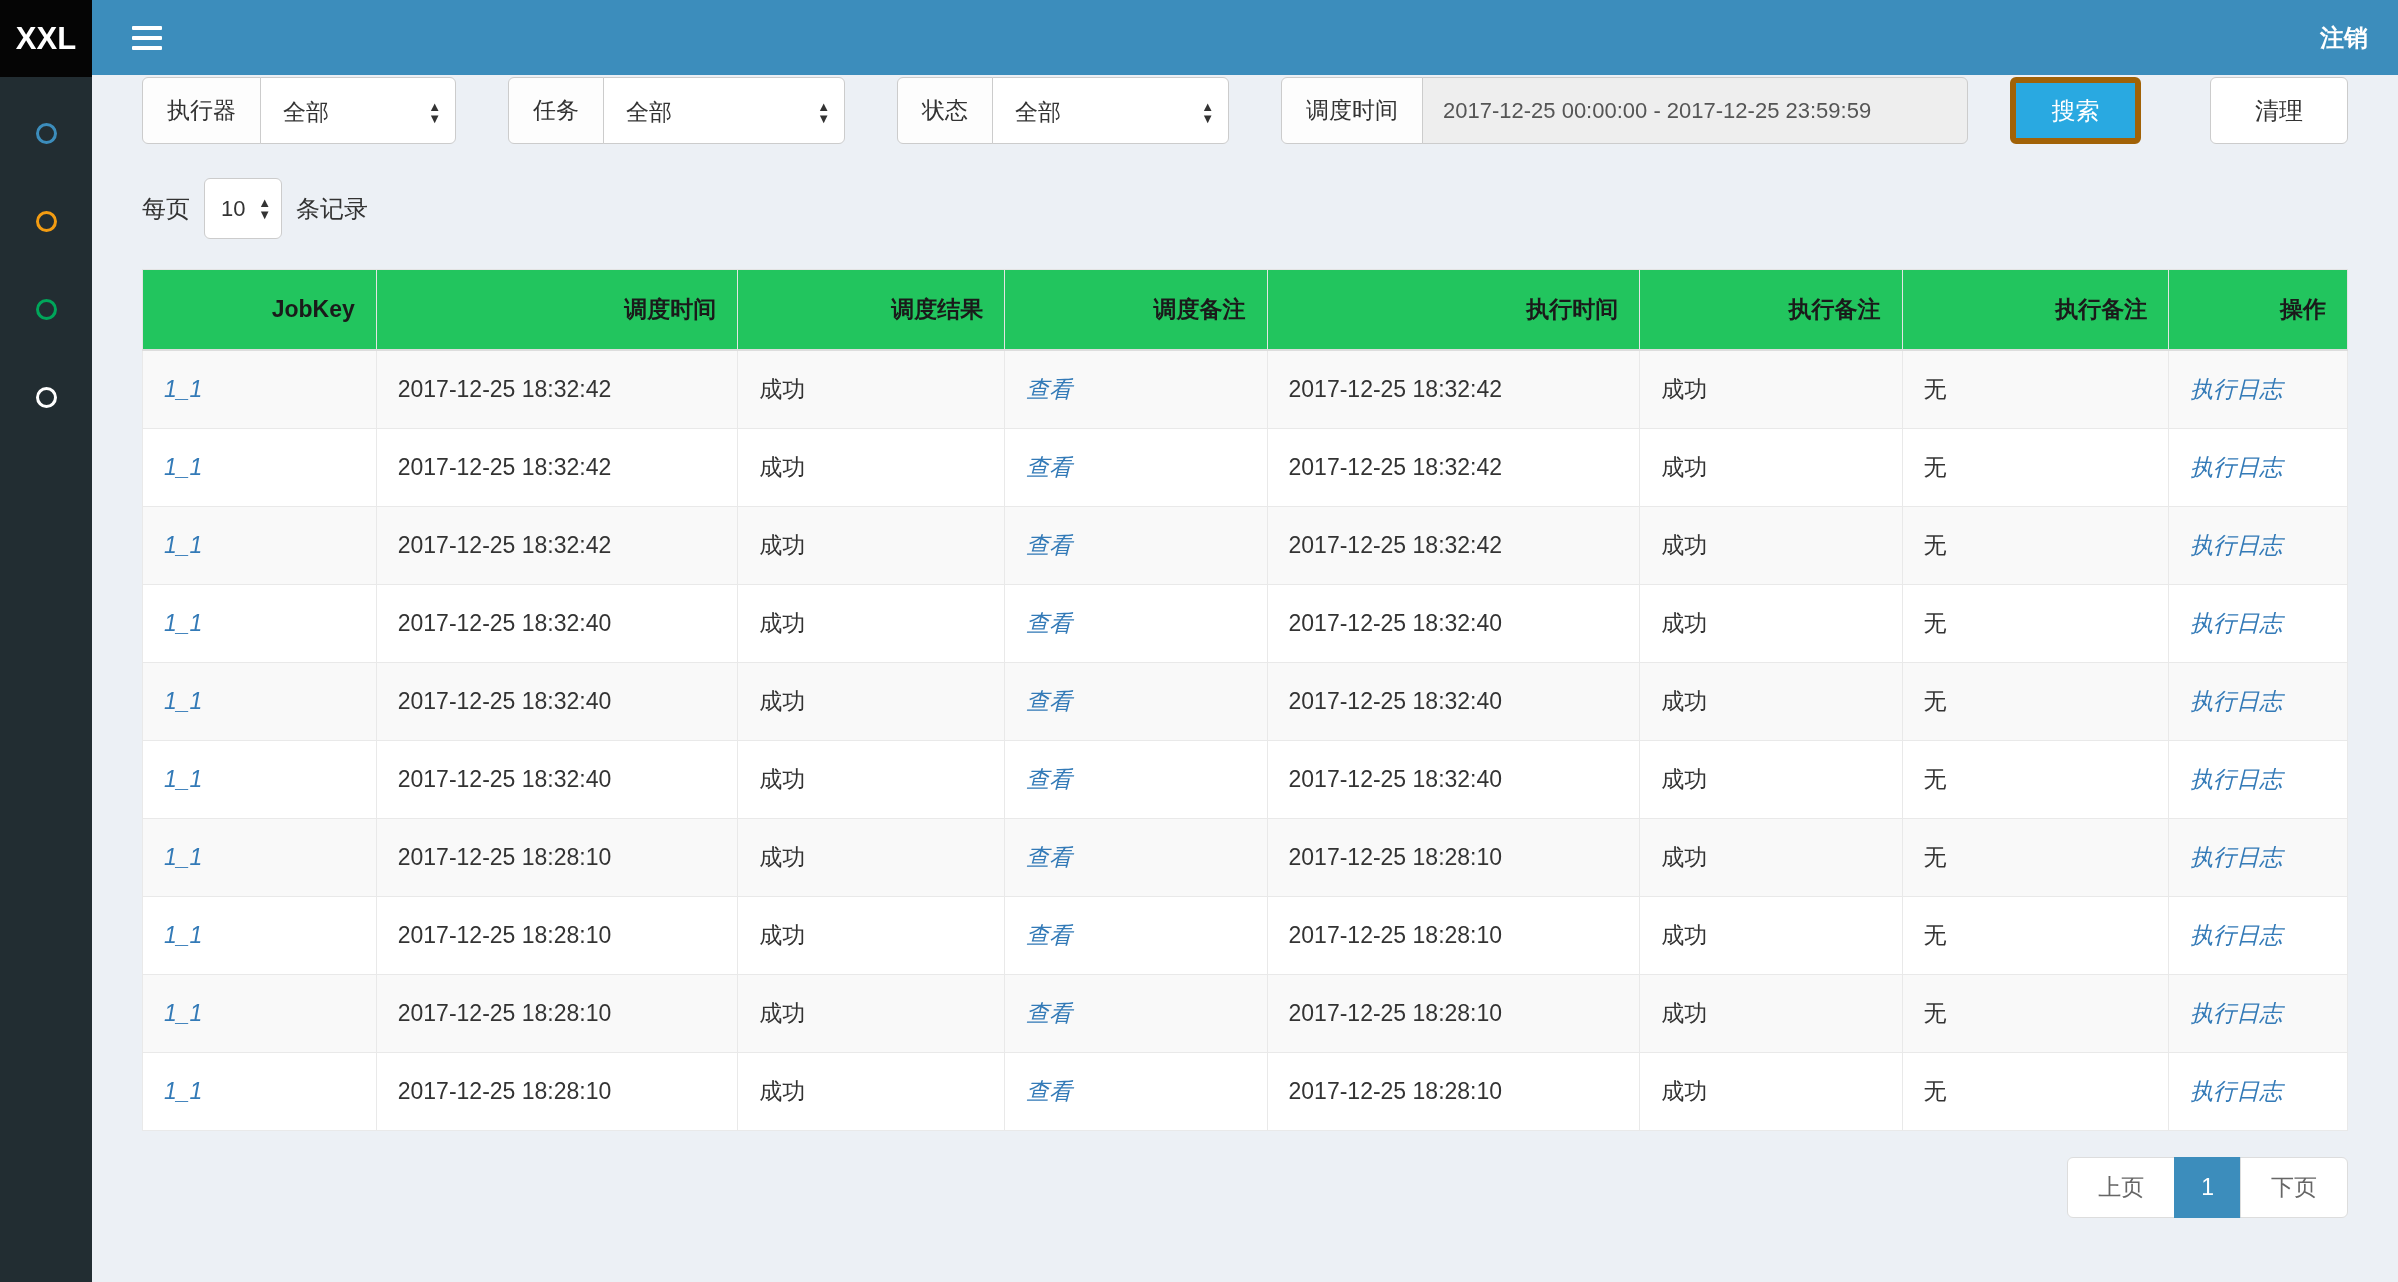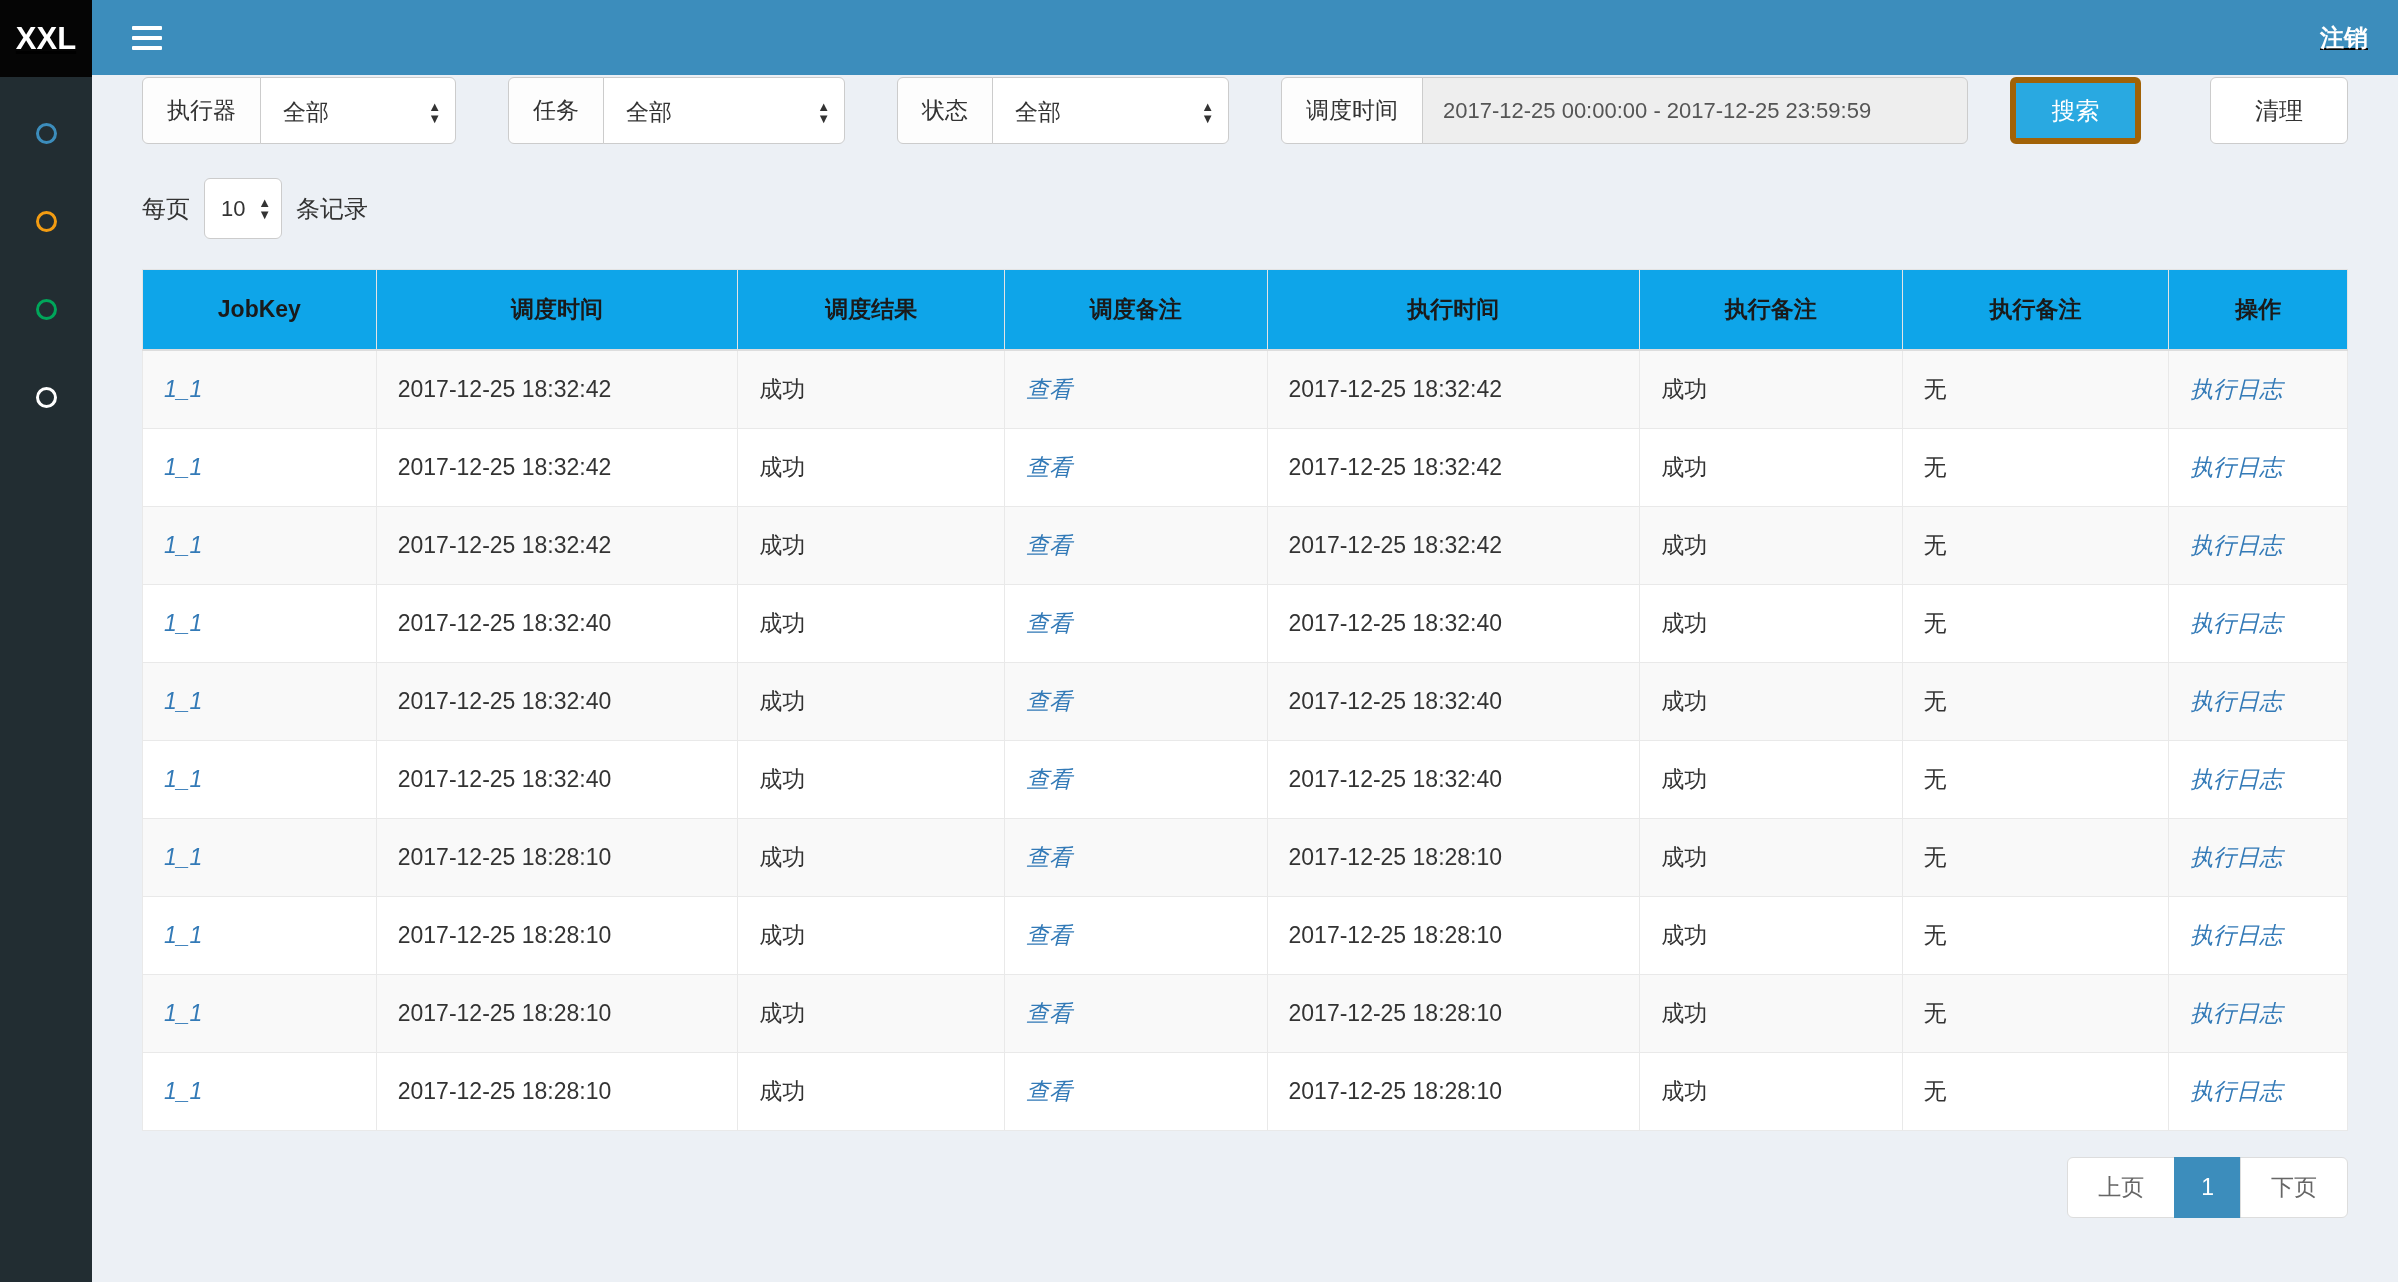--- a/index.html
+++ b/index.html
@@ -5,21 +5,21 @@
   * { box-sizing: border-box; margin: 0; padding: 0; }
   html, body { width: 2398px; height: 1282px; }
   body {
     font-family: "Liberation Sans", sans-serif;
     background: #ecf0f5;
     overflow: hidden;
     position: relative;
   }
 
   
-  .navbar { position: absolute; top: 0; left: 0; width: 2398px; height: 75px; display: flex; text-decoration: underline; }
+  .navbar { position: absolute; top: 0; left: 0; width: 2398px; height: 75px; display: flex; }
   .logo {
     width: 92px; height: 77px; background: #050505; color: #fff;
     font-size: 31px; font-weight: bold; display: flex; align-items: center; justify-content: center;
   }
   .navbar-main { flex: 1; background: #3c8dbc; display: flex; align-items: center; padding-right: 30px; }
   .hamburger { margin-left: 40px; display: flex; flex-direction: column; gap: 6px; cursor: pointer; }
   .hamburger .bar { width: 30px; height: 4px; background: #fff; border-radius: 1px; }
   .logout { margin-left: auto; color: #fff; font-size: 24px; font-weight: bold; cursor: pointer; }
 
   
@@ -61,22 +61,22 @@
   .btn-clear  { margin-left: auto; width: 138px; background: #fff; border: 1px solid #ccc; color: #333; }
 
   
   .page-size-row { display: flex; align-items: center; gap: 14px; margin-bottom: 30px; font-size: 24px; color: #333; }
   .select-box.small { height: 61px; width: 78px; padding: 0 10px 0 16px; font-size: 22px; }
   .select-box.small .select-arrows { margin-left: 8px; }
 
   
   .log-table { width: 100%; border-collapse: collapse; background: #fff; border: 1px solid #ddd; }
   .log-table th {
-    text-align: center; font-size: 23px; font-weight: bold; color: #1a1a1a;
-    padding: 24px 21px; border: 1px solid #e4e4e4; border-bottom: 2px solid #ddd; background: #0ea5e9;
+    text-align: right; font-size: 23px; font-weight: bold; color: #1a1a1a;
+    padding: 24px 21px; border: 1px solid #e4e4e4; border-bottom: 2px solid #ddd; background: #22c55e;
   }
   .log-table td { font-size: 23px; color: #333; padding: 23px 21px; border: 1px solid #e9e9e9; }
   .log-table tbody tr:nth-child(odd) { background: #f9f9f9; }
   .cell-link { color: #337ab7; text-decoration: none; cursor: pointer; font-style: italic; }
   .cell-success { color: #00a65a; }
 
   
   .table-footer { display: flex; align-items: center; margin-top: 26px; }
   .pagination { display: flex; margin-left: auto; }
   .page-btn {

